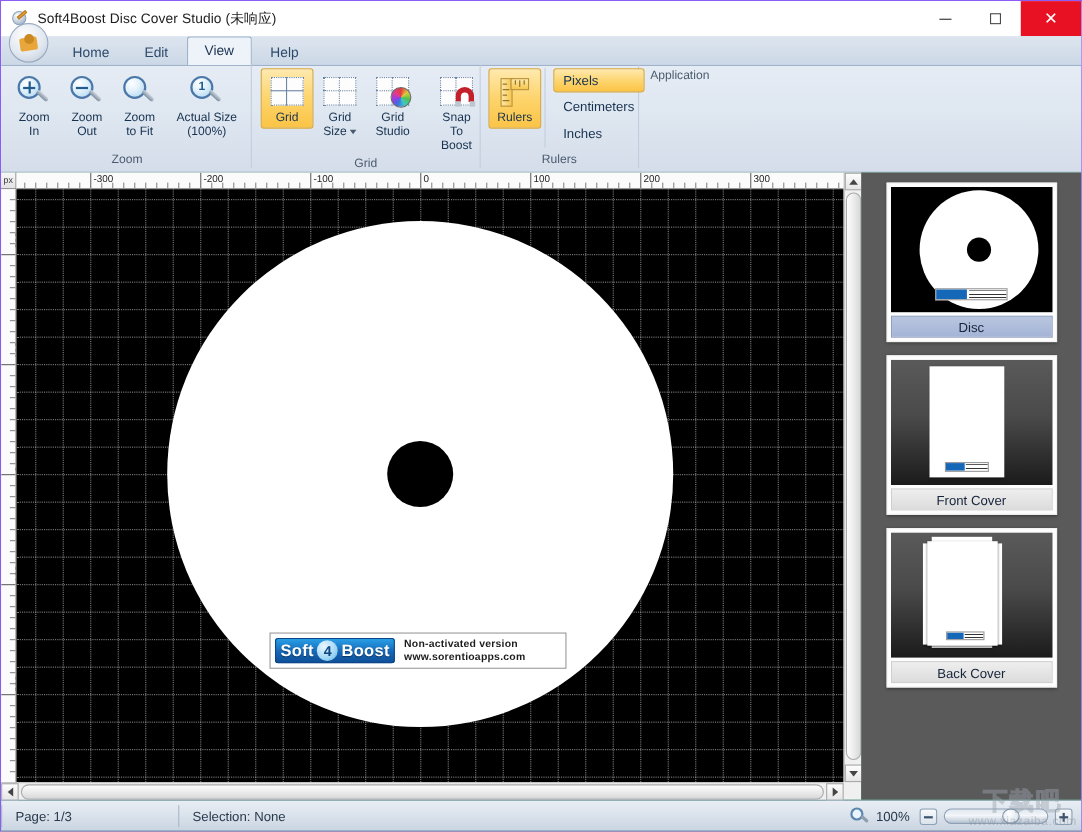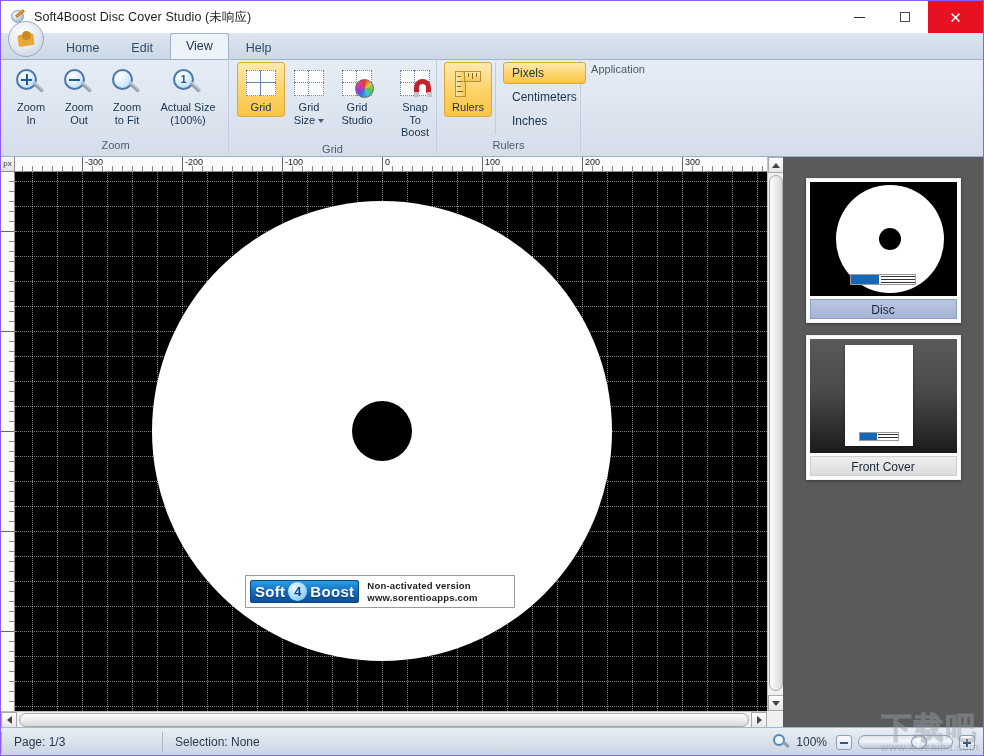--- a/index.html
+++ b/index.html
@@ -179,21 +179,21 @@
   .sbthumb.h{background:linear-gradient(180deg,#fdfdfd,#ececec 50%,#d8d8d8);}
   .arr{width:0;height:0;}
   .arr.up{border-left:4px solid transparent;border-right:4px solid transparent;border-bottom:5px solid #444;}
   .arr.dn{border-left:4px solid transparent;border-right:4px solid transparent;border-top:5px solid #444;}
   .arr.lf{border-top:4px solid transparent;border-bottom:4px solid transparent;border-right:5px solid #444;}
   .arr.rt{border-top:4px solid transparent;border-bottom:4px solid transparent;border-left:5px solid #444;}
 
   
   .pages{position:absolute;left:782px;top:0;width:200px;height:570px;background:#5a5a5a;
       padding-top:9px;box-sizing:border-box;}
-  .pcard{width:155px;margin:12px auto 12px;background:#fdfdfd;border:1px solid #f2f2f2;
+  .pcard{width:155px;margin:0 auto 12px;background:#fdfdfd;border:1px solid #f2f2f2;
       box-shadow:0 1px 3px rgba(0,0,0,.4);box-sizing:border-box;padding:3px;}
   .pthumb{position:relative;width:147px;height:114px;overflow:hidden;}
   .pcaption{height:20px;line-height:20px;text-align:center;font-size:12px;color:#16243a;
       background:linear-gradient(180deg,#eeeeee,#dcdcdc);margin-top:3px;border:1px solid #cfcfcf;
       box-sizing:border-box;}
   .pcaption.sel{background:linear-gradient(180deg,#b9c6e0,#a4b4d6);border-color:#8e9fc4;}
   .t-disc{position:absolute;left:0;top:0;width:147px;height:114px;background:#000;}
   .t-disc .d{position:absolute;left:26px;top:3px;width:108px;height:108px;border-radius:50%;background:#fff;}
   .t-disc .h{position:absolute;left:69px;top:46px;width:22px;height:22px;border-radius:50%;background:#000;}
   .t-page{position:absolute;left:0;top:0;width:147px;height:114px;
@@ -224,21 +224,21 @@
   .zbtn .h{position:absolute;left:3px;top:6px;width:8px;height:2px;background:#3e536b;}
   .zbtn .v{position:absolute;left:6px;top:3px;width:2px;height:8px;background:#3e536b;}
   .ztrack{width:95px;height:14px;margin:0 6px;border:1px solid #8ea0b4;border-radius:7px;
       box-sizing:border-box;background:linear-gradient(180deg,#dfe7ef,#f3f6fa 45%,#b9c5d3);
       position:relative;}
   .zthumb{position:absolute;left:52px;top:-1px;width:16px;height:14px;border-radius:50%;
       border:1px solid #7d8fa4;box-sizing:border-box;
       background:radial-gradient(circle at 40% 32%,#ffffff,#e3e9f0 60%,#bfcad8);}
   .wmark{position:absolute;right:4px;bottom:2px;text-align:center;pointer-events:none;
       opacity:.45;user-select:none;}
-  .wmark .cn{font-size:30px;font-weight:bold;color:#6d7782;line-height:30px;letter-spacing:2px;font-family:Liberation Serif, serif;
+  .wmark .cn{font-size:22px;font-weight:bold;color:#6d7782;line-height:30px;letter-spacing:2px;font-family:Liberation Serif, serif;
       -webkit-text-stroke:1px #9aa3ad;}
   .wmark .url{font-size:11px;color:#8a939d;letter-spacing:.5px;margin-top:-2px;}
 </style>
 </head>
 <body>
 
 <div id="app">
 
   <div class="titlebar">
     <div class="tb-icon">
@@ -677,20 +677,33 @@
           <div class="t-page"></div>
           <div class="sheet" style="left:35px;top:6px;width:68px;height:101px"></div>
           <div class="mini-wm" style="left:49px;top:93px;width:40px;height:9px">
             <div class="b" style="width:17px"></div>
               <div class="l" style="flex:1;height:6px;margin-left:1px"></div>
           </div>
         </div>
         <div class="pcaption">Front Cover</div>
       </div>
 
+      <div class="pcard">
+        <div class="pthumb">
+          <div class="t-page"></div>
+          <div class="sheet" style="left:37px;top:4px;width:55px;height:101px"></div>
+          <div class="sheet" style="left:29px;top:10px;width:72px;height:92px"></div>
+          <div class="sheet" style="left:33px;top:8px;width:64px;height:95px"></div>
+          <div class="mini-wm" style="left:50px;top:90px;width:35px;height:8px">
+            <div class="b" style="width:15px"></div>
+              <div class="l" style="flex:1;height:5px;margin-left:1px"></div>
+          </div>
+        </div>
+        <div class="pcaption">Back Cover</div>
+      </div>
 
     </div>
   </div>
 
   <div class="status">
     <div class="st-sep"></div>
     <div class="st-cell" style="width:160px">Page: 1/3</div>
     <div class="st-sep"></div>
     <div class="st-cell" style="width:240px">Selection: None</div>
 

